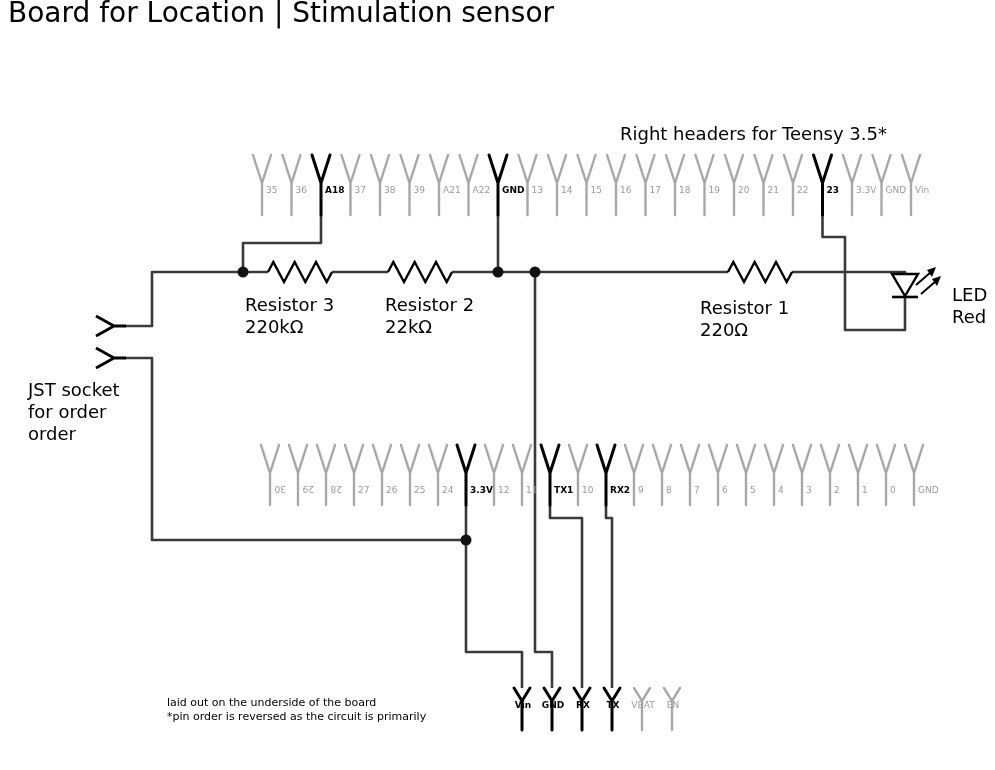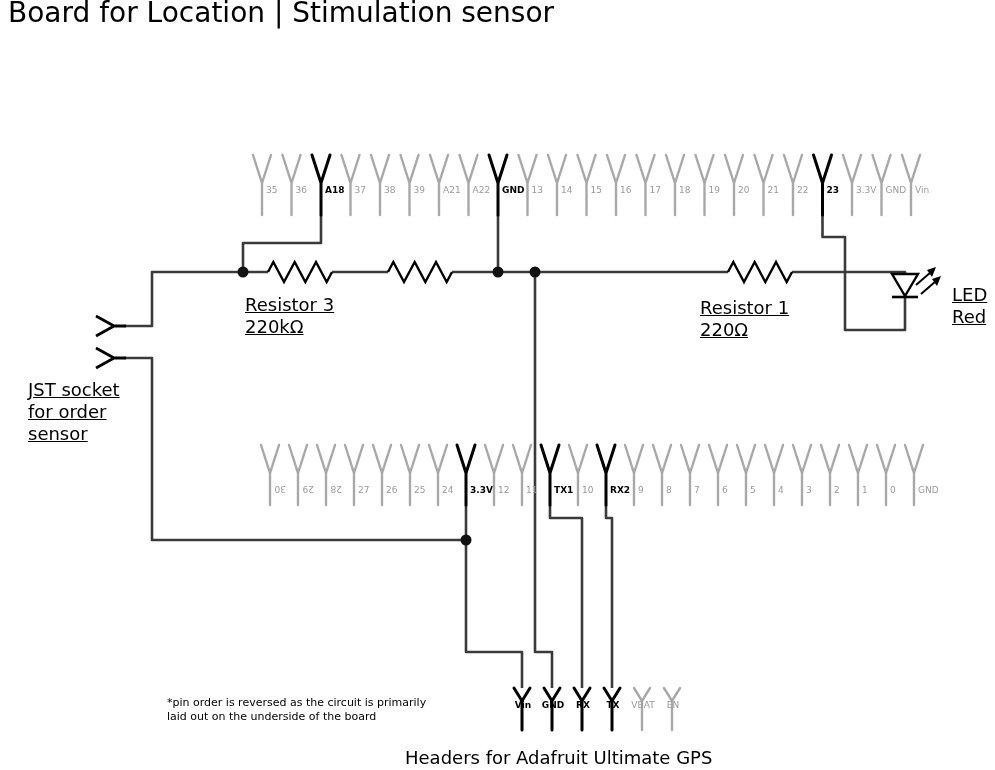--- a/index.html
+++ b/index.html
@@ -12,21 +12,21 @@
   }
   #schematic{position:absolute;left:0;top:0;}
   .title{
     position:absolute;left:8px;top:-4px;
     font-size:28px;color:#000;white-space:nowrap;
   }
   .caption{
     position:absolute;font-size:18px;color:#000;white-space:nowrap;
   }
   .comp-label{
-    position:absolute;font-size:18px;line-height:22px;color:#000;white-space:nowrap;text-decoration:underline;
+    position:absolute;font-size:18px;line-height:22px;color:#000;white-space:nowrap;
   }
   .footnote{
     position:absolute;font-size:11px;line-height:14px;color:#000;white-space:nowrap;
   }
 </style>
 </head>
 <body>
 
 <div id="canvas">
 
@@ -268,44 +268,48 @@
         <text x="643" y="708" font-size="9" font-family="&quot;DejaVu Sans&quot;,sans-serif" font-weight="normal" fill="#9a9a9a" text-anchor="middle">VBAT</text>
       </g>
       <g>
         <path d="M664,688 L672,701 L680,688 M672,701 V730" stroke="#a8a8a8" stroke-width="2.4" fill="none" stroke-linecap="round"></path>
         <text x="673" y="708" font-size="9" font-family="&quot;DejaVu Sans&quot;,sans-serif" font-weight="normal" fill="#9a9a9a" text-anchor="middle">EN</text>
       </g>
     </svg>
 
   <div class="title">Board for Location | Stimulation sensor</div>
 
-
-
-  <div class="caption" style="left:405px;top:747px">Headers for Adafruit Ultimate GPS</div>
+  <div class="caption" style="left:620px;top:123px">Right headers for Teensy 3.5*</div>
+
+
 
   <div class="comp-label" style="left:245px;top:294px">
     <div>Resistor 3</div>
     <div>220kΩ</div>
   </div>
 
+  <div class="comp-label" style="left:385px;top:294px">
+    <div>Resistor 2</div>
+    <div>22kΩ</div>
+  </div>
 
   <div class="comp-label" style="left:700px;top:297px">
     <div>Resistor 1</div>
     <div>220Ω</div>
   </div>
 
   <div class="comp-label" style="left:952px;top:284px">
     <div>LED</div>
     <div>Red</div>
   </div>
 
   <div class="comp-label" style="left:28px;top:379px">
     <div>JST socket</div>
     <div>for order</div>
-    <div>sensor</div>
+    <div>order</div>
   </div>
 
   <div class="footnote" style="left:167px;top:696px">
+    <div>laid out on the underside of the board</div>
     <div>*pin order is reversed as the circuit is primarily</div>
-    <div>laid out on the underside of the board</div>
   </div>
 
 </div>
 
 </body></html>

